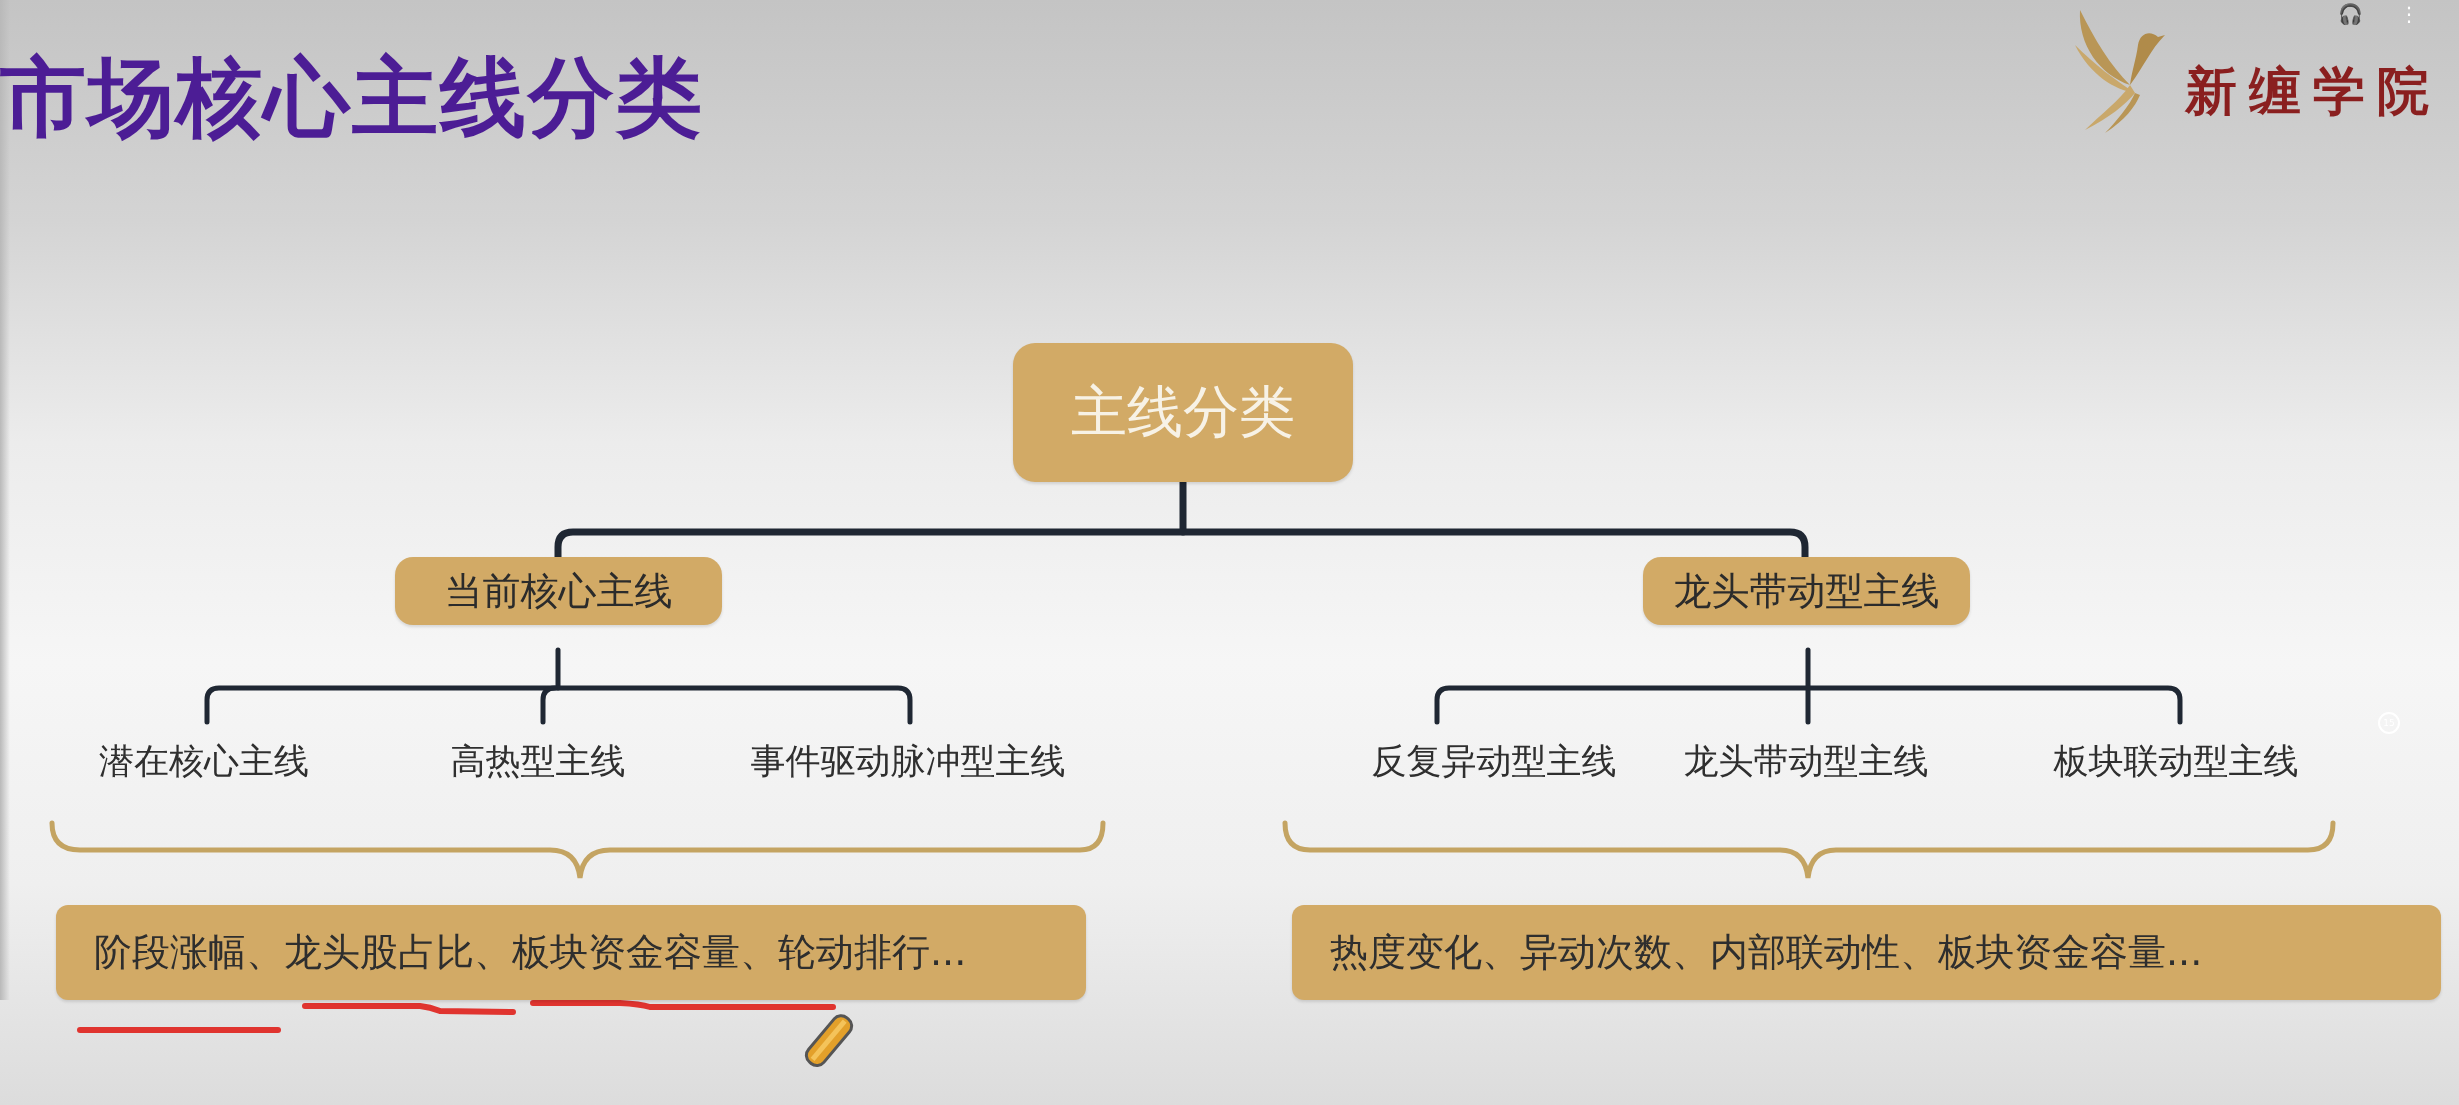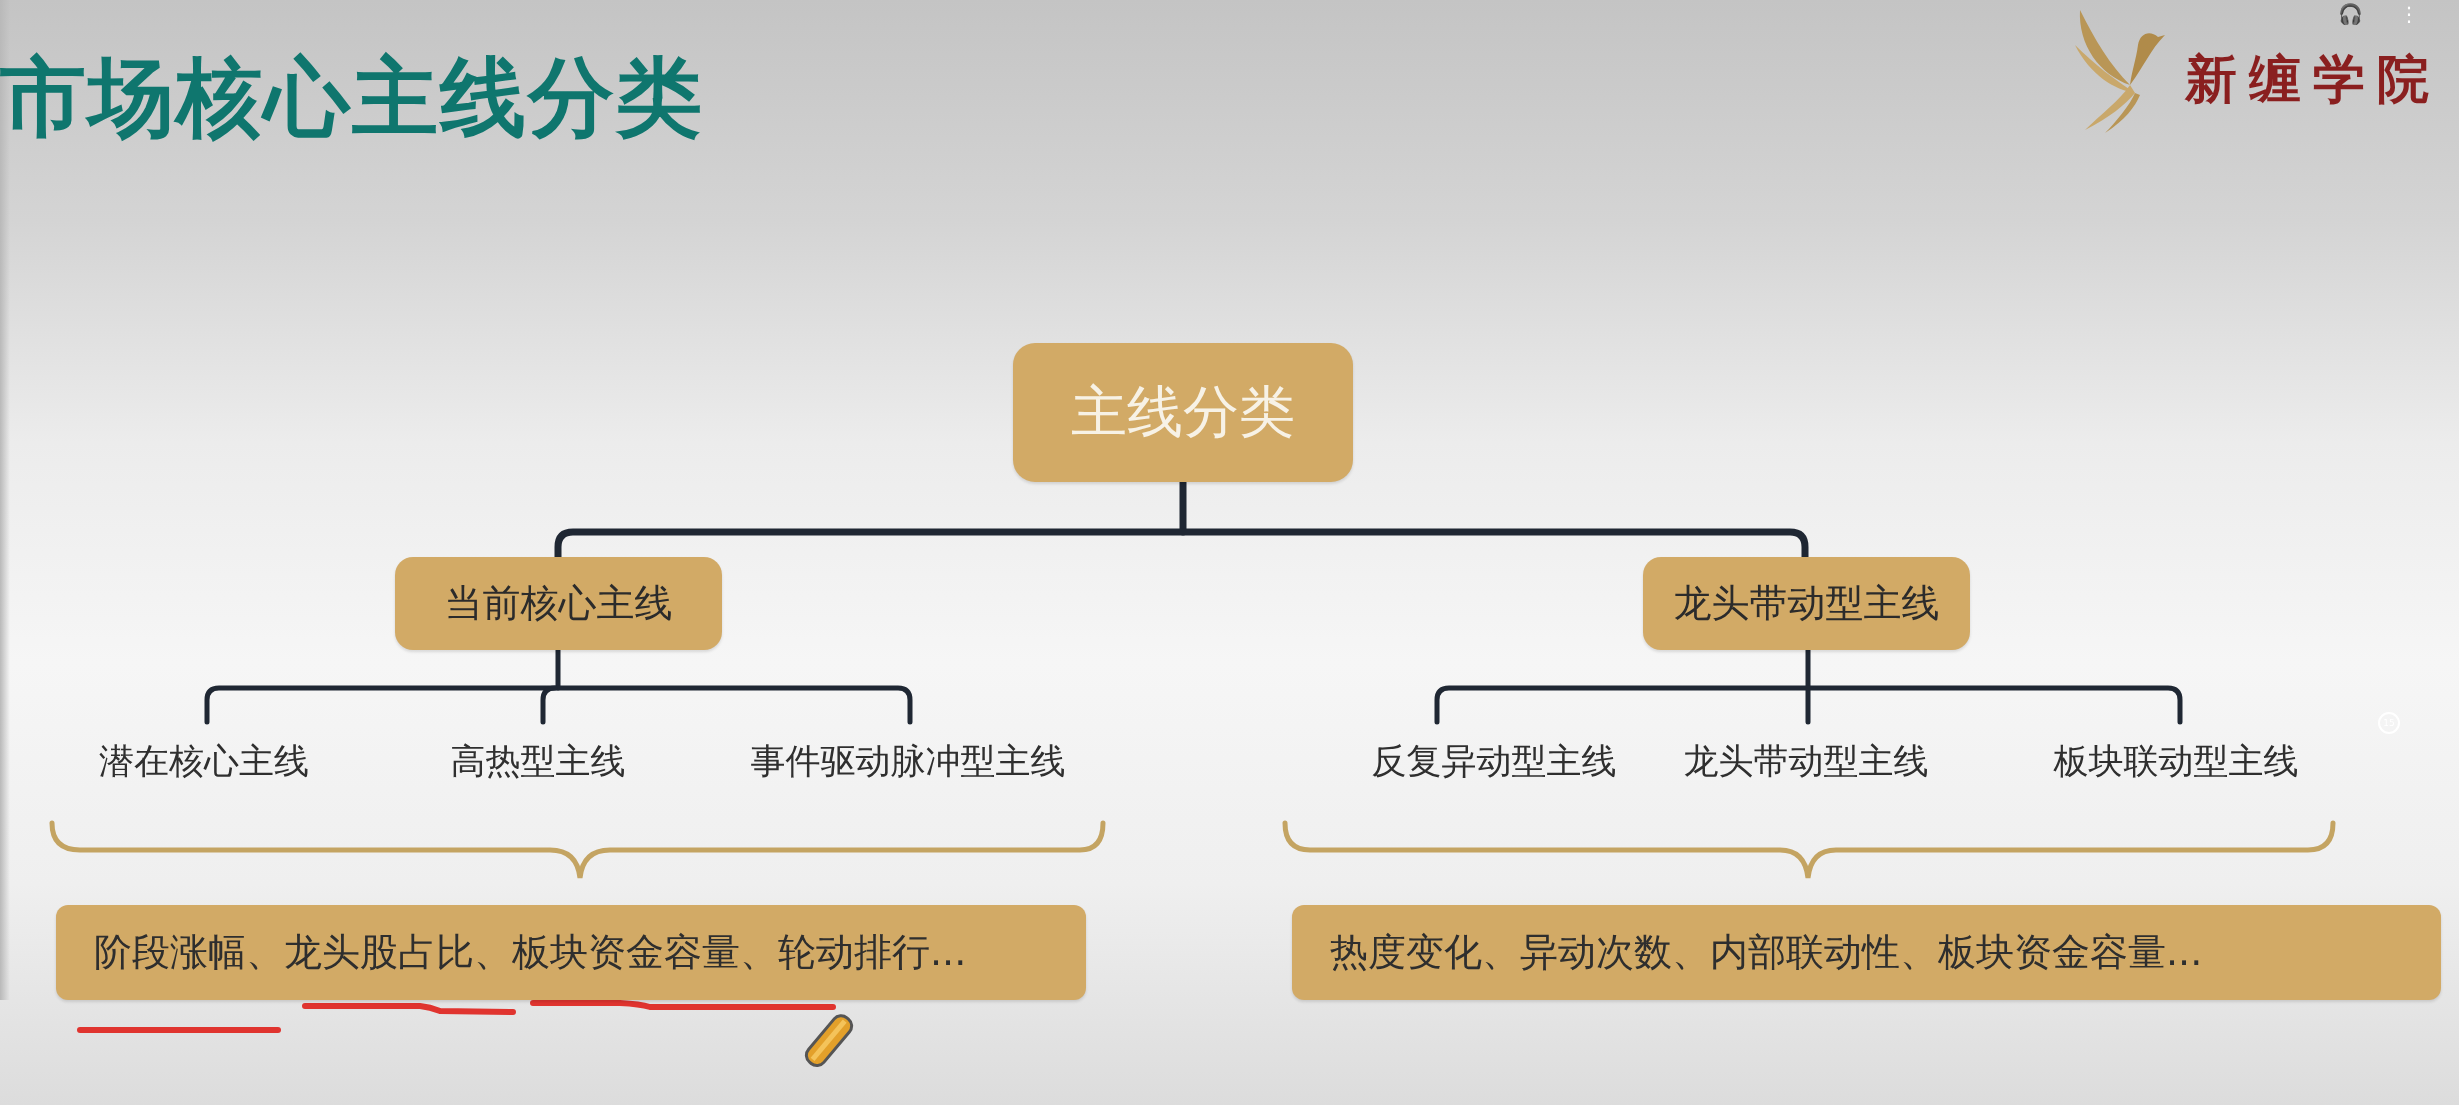--- a/index.html
+++ b/index.html
@@ -7,41 +7,41 @@
     width: 2459px; height: 1105px; position: relative; overflow: hidden;
     font-family: "DejaVu Sans", "Liberation Sans", sans-serif;
     background: linear-gradient(180deg, #c4c4c4 0%, #d4d4d4 20%, #ececec 40%, #f6f6f6 60%, #efefef 80%, #dcdcdc 100%);
   }
   .left-edge {
     position: absolute; left: 0; top: 0; width: 10px; height: 1000px;
     background: linear-gradient(90deg, #b9b9b9, rgba(200,200,200,0));
   }
   .title {
     position: absolute; left: 0; top: 40px;
-    font-size: 86px; font-weight: bold; color: #0f766e; letter-spacing: 2px;
+    font-size: 86px; font-weight: bold; color: #4c1d95; letter-spacing: 2px;
     white-space: nowrap;
   }
   .logo { position: absolute; left: 2070px; top: 5px; width: 380px; height: 130px; }
   .logo-text {
-    position: absolute; left: 115px; top: 40px; font-family: "DejaVu Serif", serif;
+    position: absolute; left: 115px; top: 52px; font-family: "DejaVu Serif", serif;
     font-size: 52px; color: #8a1f1f; letter-spacing: 12px; white-space: nowrap; font-weight: bold;
   }
   .player-icons { position: absolute; top: 2px; right: 40px; display: flex; gap: 36px; color: #fff; font-size: 20px; }
   .replay-icon {
     position: absolute; left: 2378px; top: 712px; width: 18px; height: 18px;
     border: 2px solid #fff; border-radius: 50%; color: #fff; font-size: 9px;
     display: flex; align-items: center; justify-content: center;
   }
   .node {
     position: absolute; background: #d2aa66; border-radius: 22px;
     display: flex; align-items: center; justify-content: center;
     box-shadow: 0 2px 3px rgba(0,0,0,0.12);
   }
   .root-node { left: 1013px; top: 343px; width: 340px; height: 139px; color: #f7f2e6; font-size: 56px; font-family: Liberation Mono, monospace; }
-  .l2-node { width: 327px; height: 93px; top: 557px; color: #2b2b2b; font-size: 38px; border-radius: 18px; }
+  .l2-node { width: 327px; height: 68px; top: 557px; color: #2b2b2b; font-size: 38px; border-radius: 18px; }
   .l3-label { position: absolute; top: 738px; font-size: 35px; color: #2f2f2f; transform: translateX(-50%); white-space: nowrap; }
   .summary-node { top: 905px; height: 95px; color: #2e2e2e; font-size: 38px; border-radius: 12px; justify-content: flex-start; padding-left: 38px; box-sizing: border-box; white-space: nowrap; }
   svg.connectors { position: absolute; left: 0; top: 0; width: 2459px; height: 1105px; pointer-events: none; }
 </style>
 </head>
 <body>
 
 <div class="left-edge"></div>
 
 <div class="title">市场核心主线分类</div>

